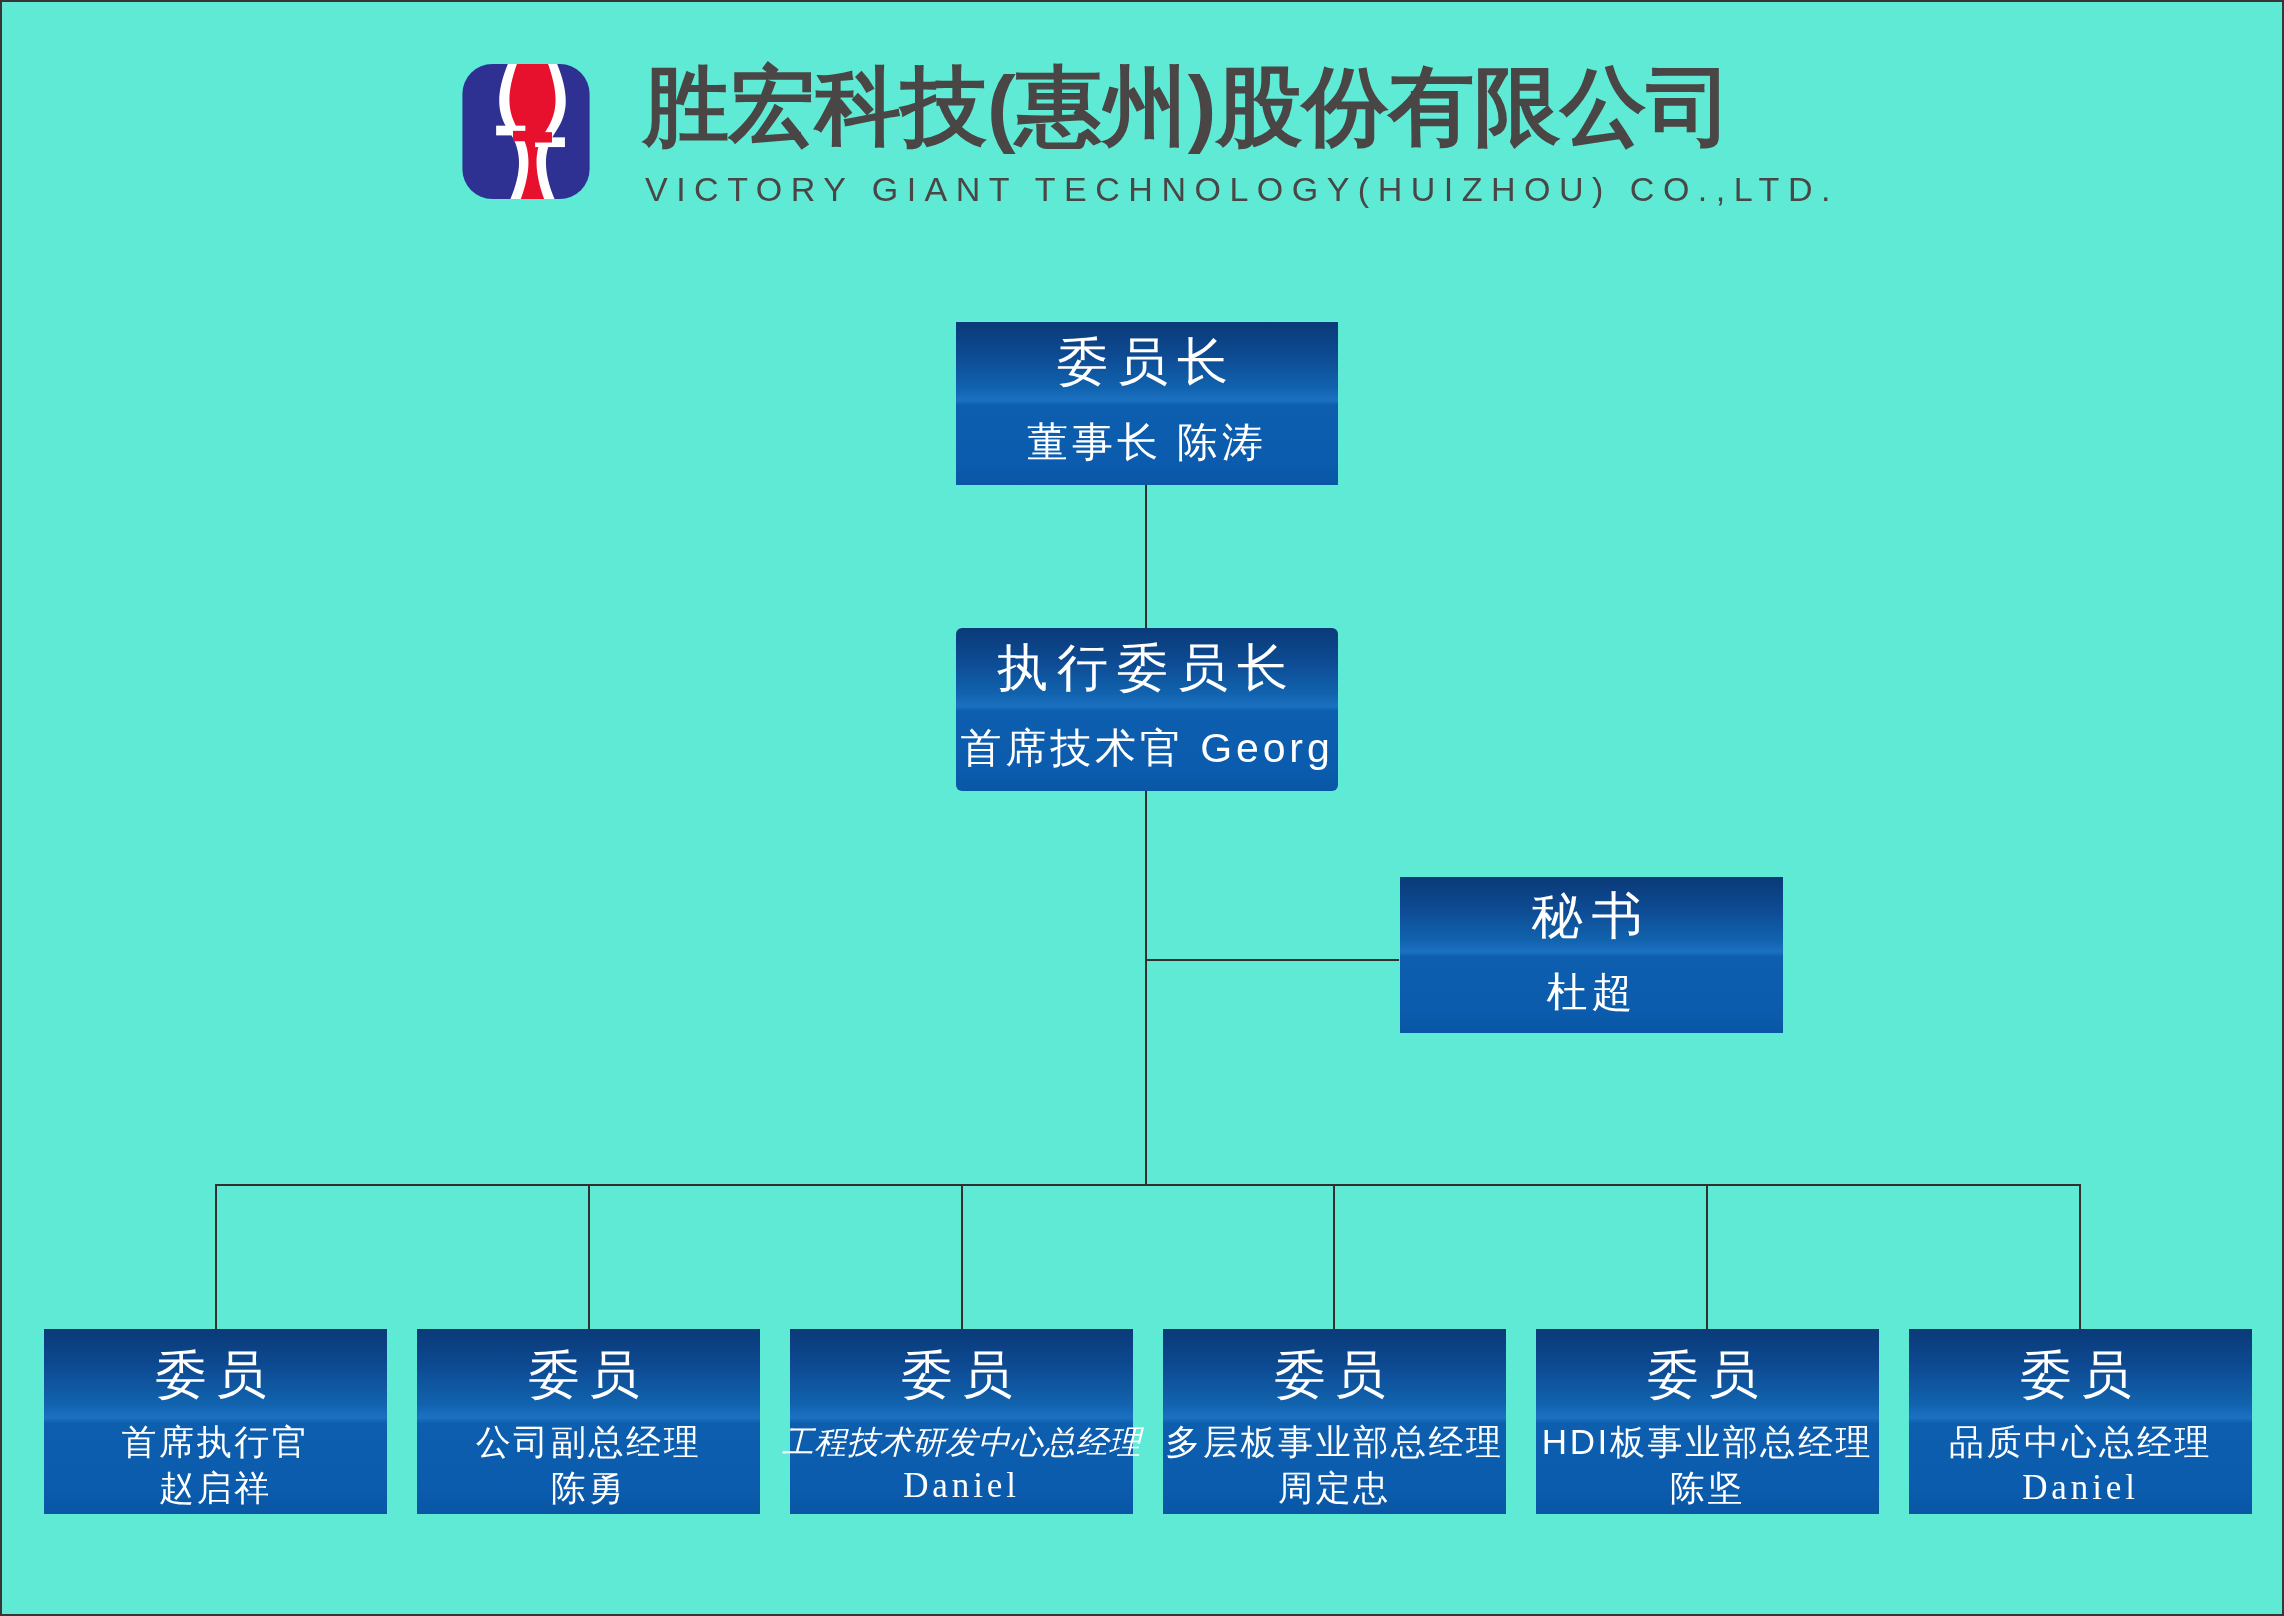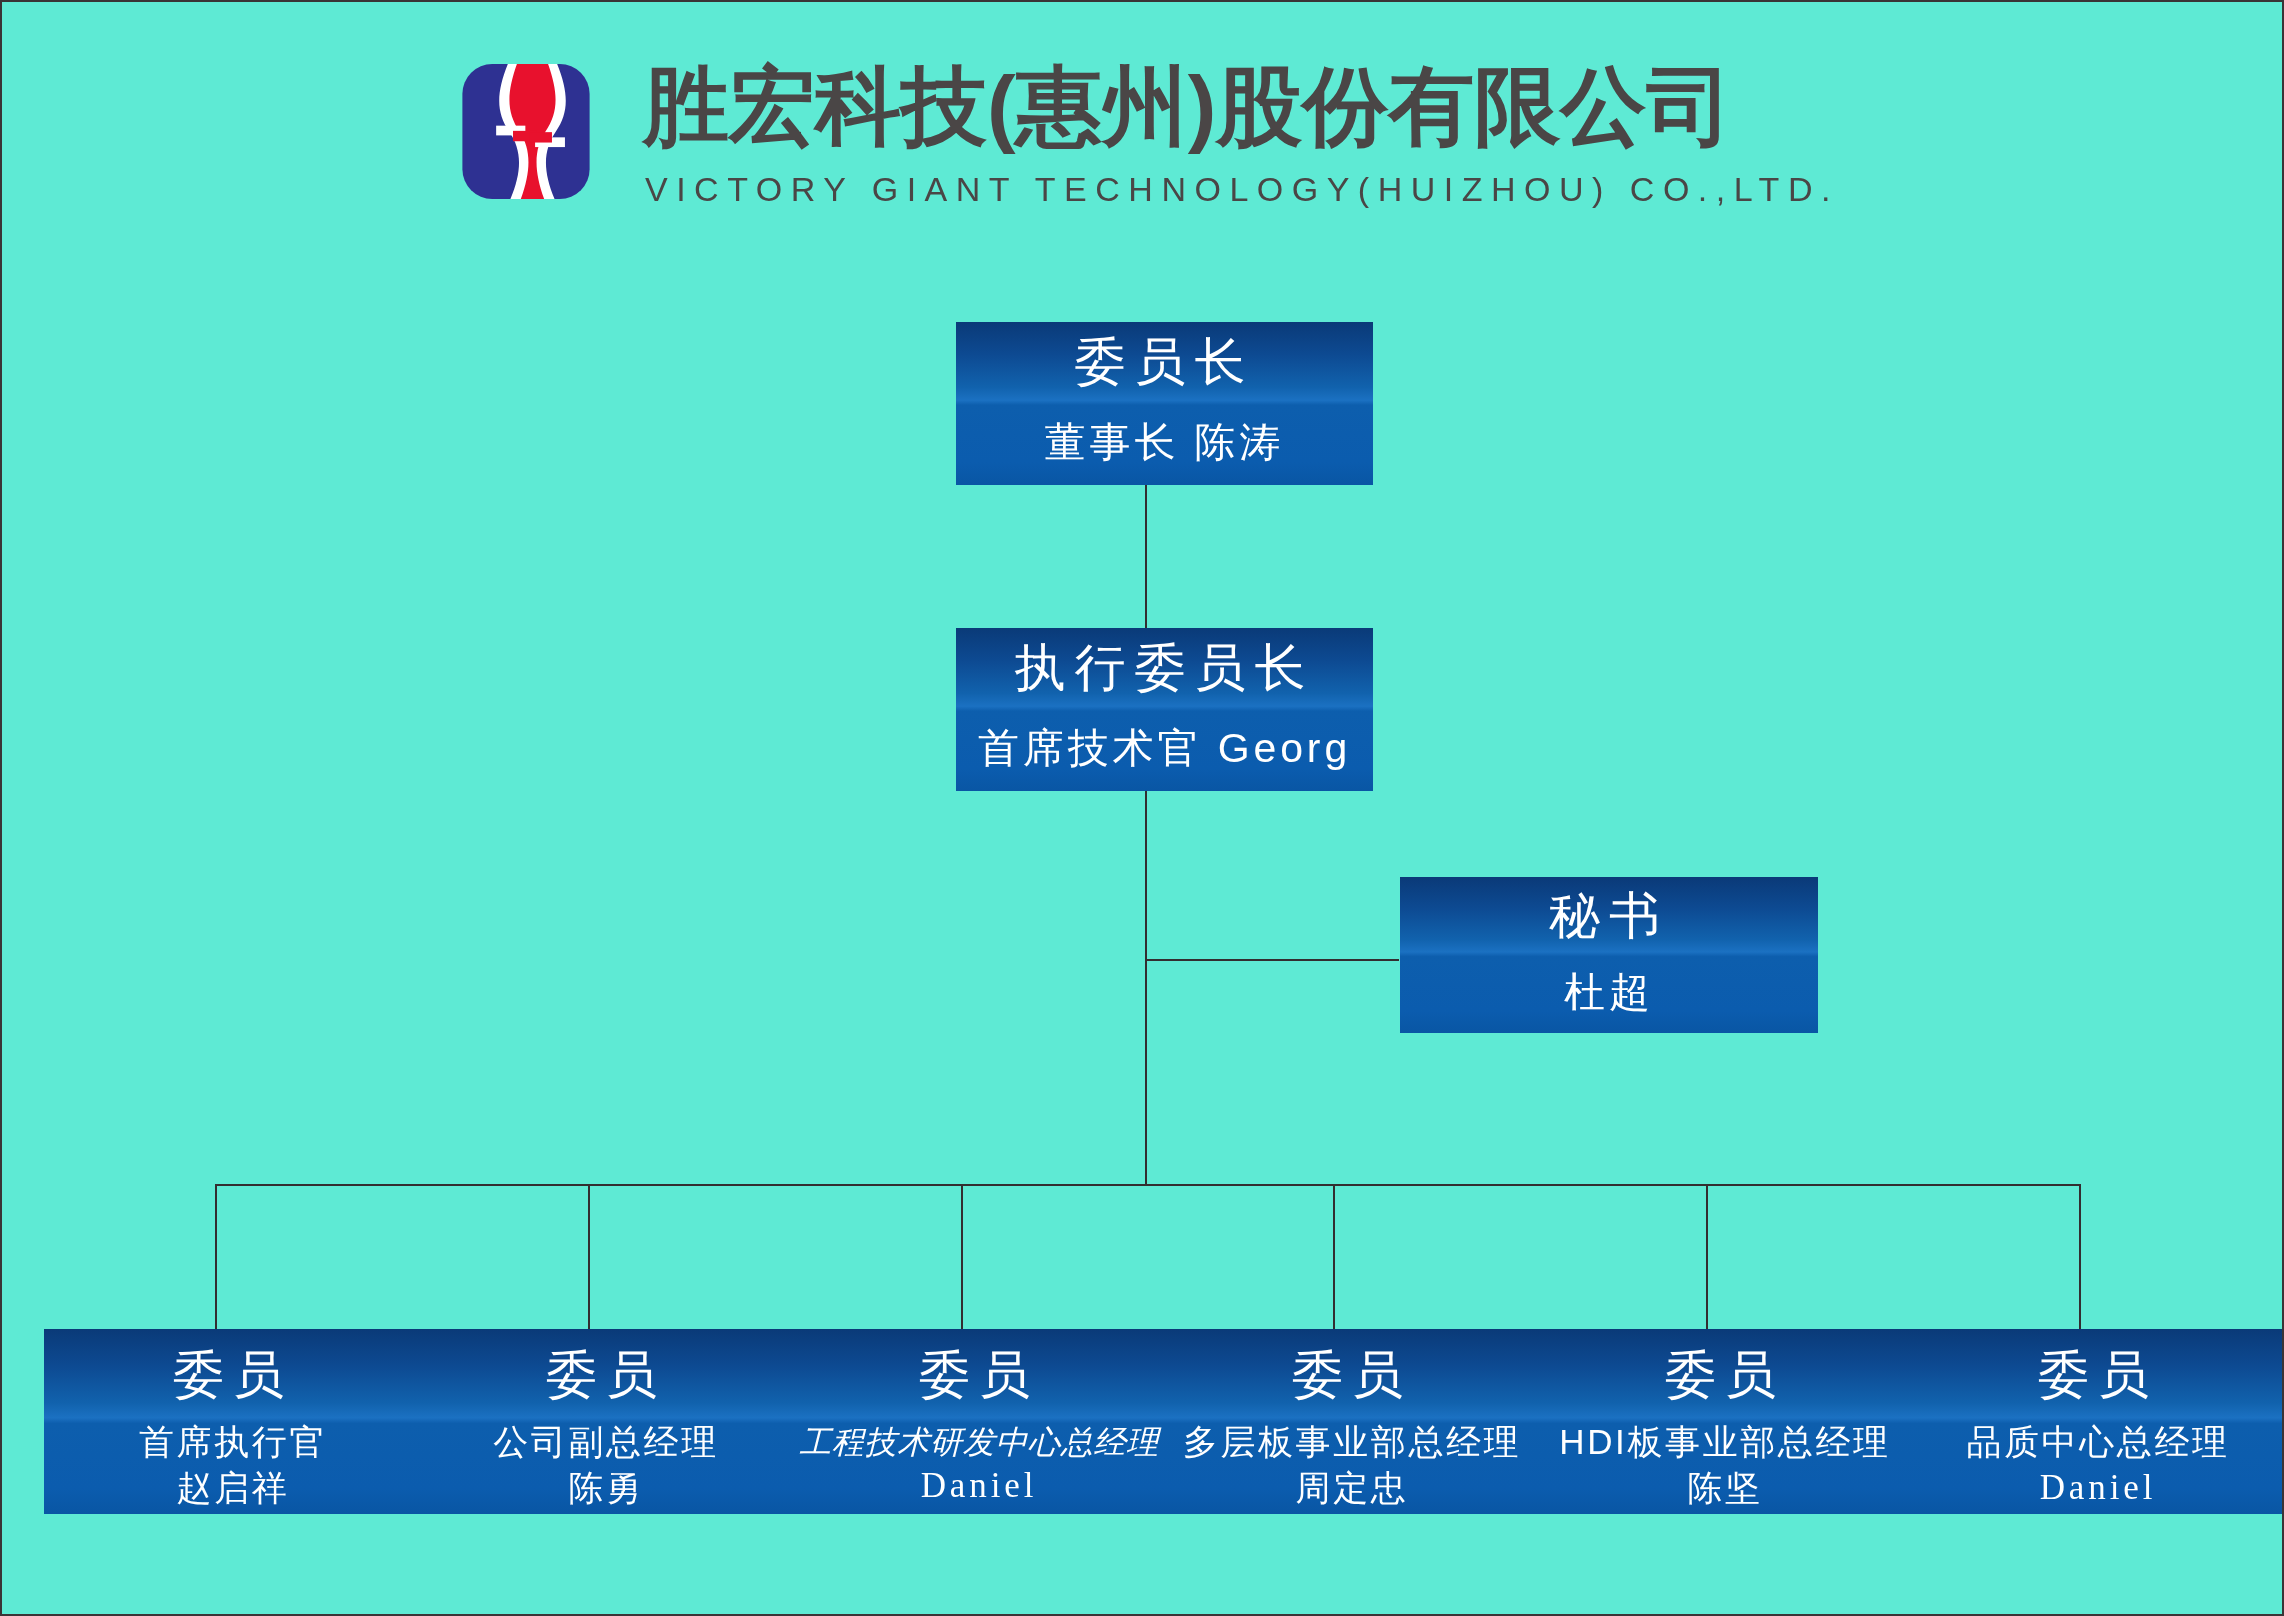--- a/index.html
+++ b/index.html
@@ -26,21 +26,20 @@
     font-size:34px;font-weight:normal;letter-spacing:8.5px;
     color:#4a4646;white-space:nowrap;
   }
   
   .node{
     position:absolute;
     background:linear-gradient(180deg,
       #0a3a78 0%, #0d4a92 20%, #1162ad 40%, #1b71c2 48%,
       #0d5ead 51%, #0b5cae 86%, #0956a4 100%);
     color:#ffffff;
-    padding-left:35px;
   }
   .node-title{
     position:absolute;left:0;top:0;width:100%;height:50%;
     display:flex;align-items:center;justify-content:center;
     font-size:51px;letter-spacing:9px;white-space:nowrap;
   }
   .node-sub{
     position:absolute;left:0;top:50%;width:100%;height:47%;
     display:flex;flex-direction:column;align-items:center;justify-content:center;
     line-height:1.32;white-space:nowrap;
@@ -88,21 +87,21 @@
   <div class="line" style="left:1704px;top:1184px;width:2px;height:144px;"></div>
   <div class="line" style="left:2077px;top:1184px;width:2px;height:144px;"></div>
 
   <div class="node top-box" style="left:954px;top:320px;width:382px;height:163px;">
     <div class="node-title">委员长</div>
     <div class="node-sub">
       <span class="sub-line">董事长 陈涛</span>
     </div>
   </div>
 
-  <div class="node top-box" style="left:954px;top:626px;width:382px;height:163px;">
+  <div class="node top-box" style="left:954px;top:626px;width:382px;height:163px;border-radius:6px;">
     <div class="node-title">执行委员长</div>
     <div class="node-sub">
       <span class="sub-line">首席技术官 Georg</span>
     </div>
   </div>
 
   <div class="node top-box" style="left:1398px;top:875px;width:383px;height:156px;">
     <div class="node-title">秘书</div>
     <div class="node-sub">
       <span class="sub-line">杜超</span>

